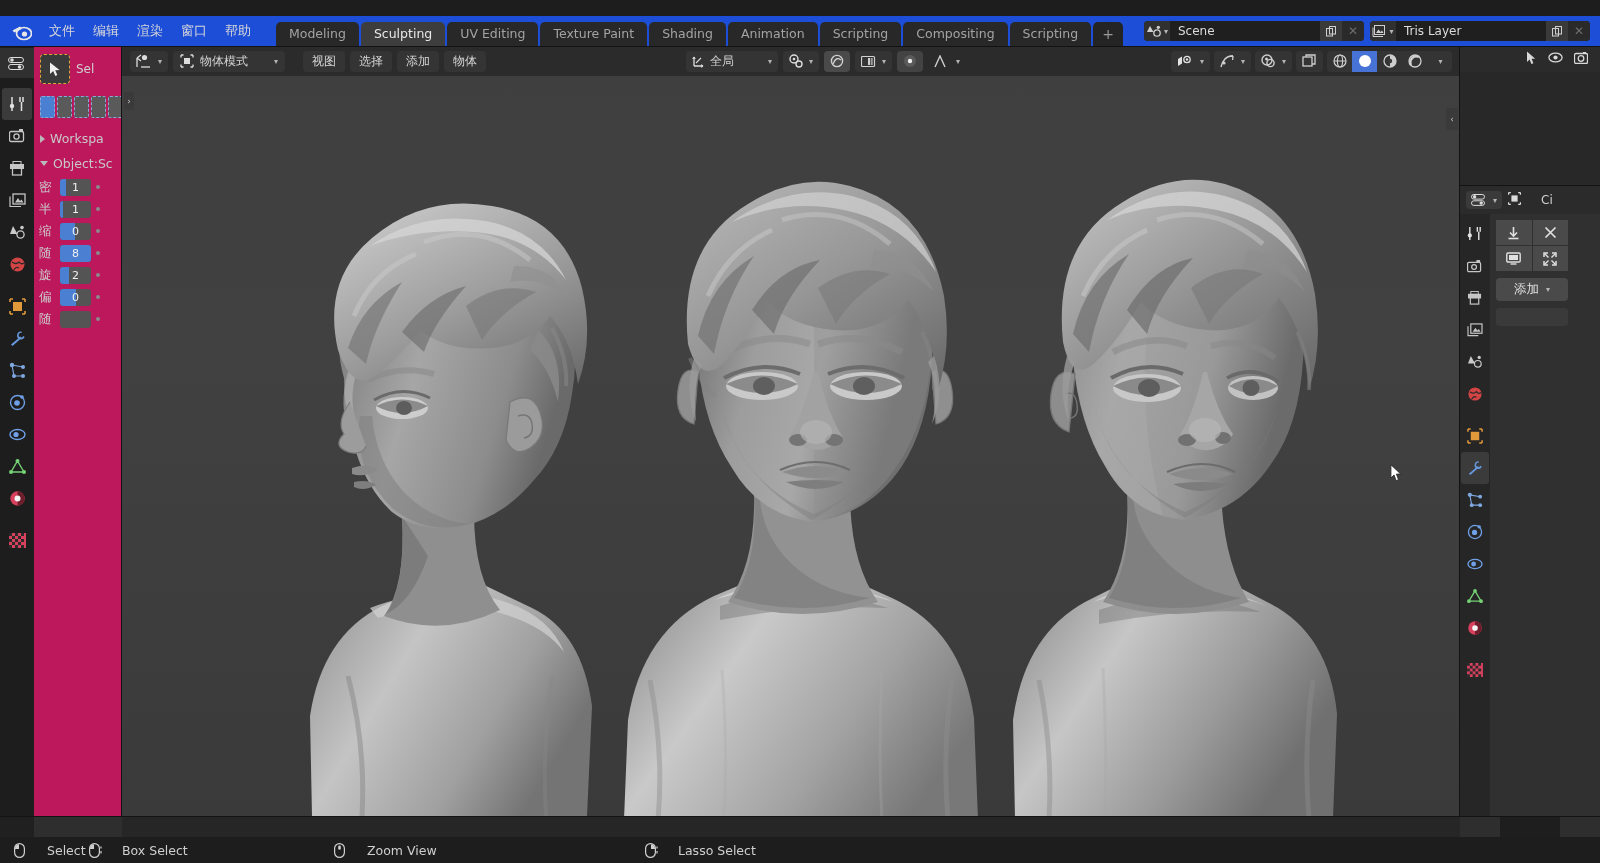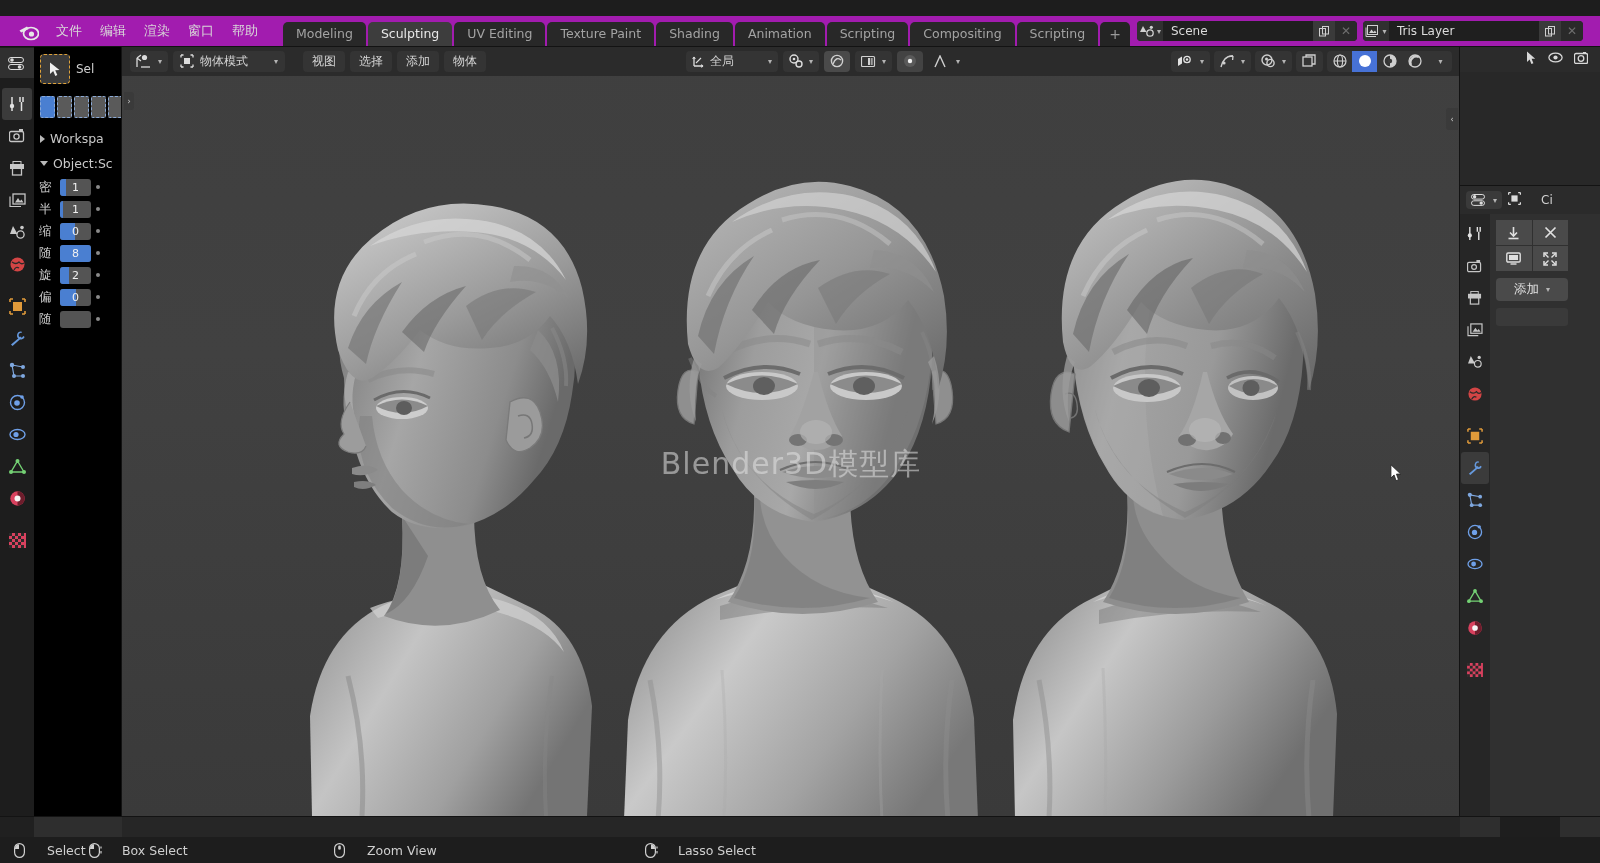--- a/index.html
+++ b/index.html
@@ -23,21 +23,21 @@
   }
   .tb-logo{ width:11px; height:11px; border-radius:50%;
     background:radial-gradient(circle at 38% 36%,#ffd9a0 0 18%,#f07a20 22% 55%,#d85f10 60% 100%);
     position:relative; flex:0 0 auto; }
   .tb-logo:after{ content:""; position:absolute; left:5px; top:2px; width:4px;height:4px;
     border-radius:50%; background:#fff; box-shadow:0 0 0 1px #2b2b2b inset; }
 
   
   .topbar{
     position:absolute; left:0; top:16px; width:1600px; height:30px;
-    background:#a21caf; display:flex; align-items:center; padding:0 13px;
+    background:#1d4ed8; display:flex; align-items:center; padding:0 6px;
   }
   .blender-icon{ width:22px; height:20px; margin:0 8px 0 4px; flex:0 0 auto;
     display:flex; align-items:center; justify-content:center; }
   .menu-item{ padding:3px 9px; color:#d8d8d8; font-size:13px; white-space:nowrap;
     border-radius:3px; }
   .ws-tabs{ display:flex; align-items:flex-end; height:30px; margin-left:16px; }
   .ws-tab{
     padding:5px 13px 6px; font-size:12.5px; color:#a3a3a3; white-space:nowrap;
     background:#282828; border-radius:5px 5px 0 0; margin-right:2px; height:24px;
     display:flex; align-items:center;
@@ -64,21 +64,21 @@
   .rail-top{ width:34px; height:30px; display:flex; align-items:center; justify-content:center;
     background:#303030; }
   .rail-ico{ width:30px; height:32px; display:flex; align-items:center; justify-content:center;
     border-radius:3px; margin-bottom:0px; }
   .rail-ico.sel{ background:#3b3b3b; }
   .rail-gap{ height:10px; }
 
   
   .left-panel{
     position:absolute; left:34px; top:46px; width:105px; height:771px;
-    background:#000000; overflow:hidden;
+    background:#be185d; overflow:hidden;
   }
   .lp-toolrow{ display:flex; align-items:center; gap:6px; padding:8px 6px 4px 6px; }
   .lp-toolbtn{ width:30px;height:30px; border:1px dashed #e0a33a; border-radius:4px;
     background:#3a3a3a; display:flex; align-items:center; justify-content:center; }
   .lp-tooltxt{ font-size:12px; color:#cfcfcf; }
   .lp-strip{ margin:8px 6px 6px; height:24px; display:flex; gap:2px; }
   .lp-strip i{ display:block; width:15px; height:22px; background:#5a5a5a;
     border:1px dashed #8aa9d6; border-radius:2px; }
   .lp-strip i.on{ background:#4a7fd1; }
   .lp-sect{ display:flex; align-items:center; gap:5px; padding:5px 6px; font-size:12.5px; color:#c8c8c8; }
@@ -801,21 +801,20 @@
       <path d="M106 226 Q118 172 162 146 Q132 190 122 244 Z" fill="#707070" opacity=".7"></path>
       <path d="M160 202 Q186 158 226 150 Q190 188 180 226 Z" fill="#6c6c6c" opacity=".68"></path>
       <path d="M224 180 Q260 152 296 166 Q260 186 242 216 Z" fill="#787878" opacity=".6"></path>
       <path d="M280 142 Q320 144 338 184 Q312 156 276 160 Z" fill="#8d8d8d" opacity=".6"></path>
       <path d="M116 188 q20 -46 64 -66" stroke="#c8c8c8" stroke-width="5" fill="none" opacity=".55"></path>
       <path d="M190 112 q56 -18 106 24" stroke="#c8c8c8" stroke-width="5" fill="none" opacity=".5"></path>
       <path d="M330 224 q14 30 12 58" stroke="#848484" stroke-width="4" fill="none" opacity=".5"></path>
       <path d="M100 248 Q90 284 102 314 Q98 278 108 254 Z" fill="#9b9b9b" opacity=".8"></path>
     </svg>
 
-    <div class="vp-watermark">Blender3D模型库</div>
 
     <svg class="cursor" style="left:1268px; top:418px;" width="13" height="19" viewBox="0 0 13 19">
       <path d="M1 0.6 L1 15 L4.4 11.6 L6.6 17.8 L9.2 16.7 L7 10.7 L11.6 10.6 Z" fill="#ffffff" stroke="#222" stroke-width="0.9"></path>
     </svg>
   </div>
 
   <div class="right-col">
 
     <div class="outliner">
       <div class="out-head">

